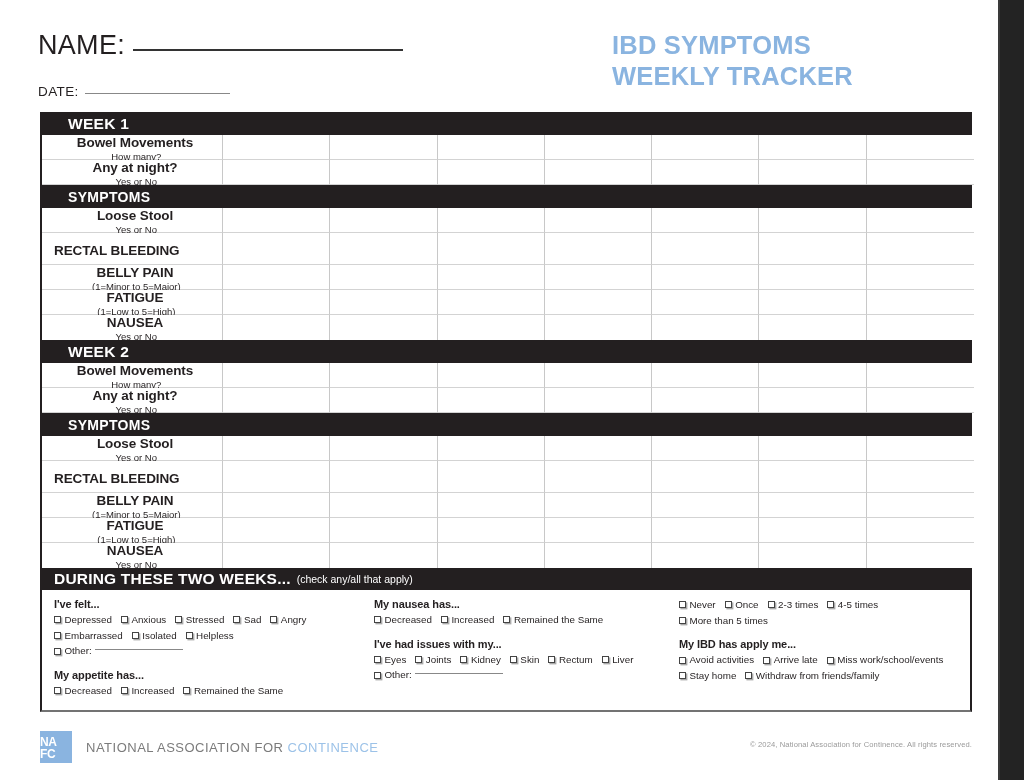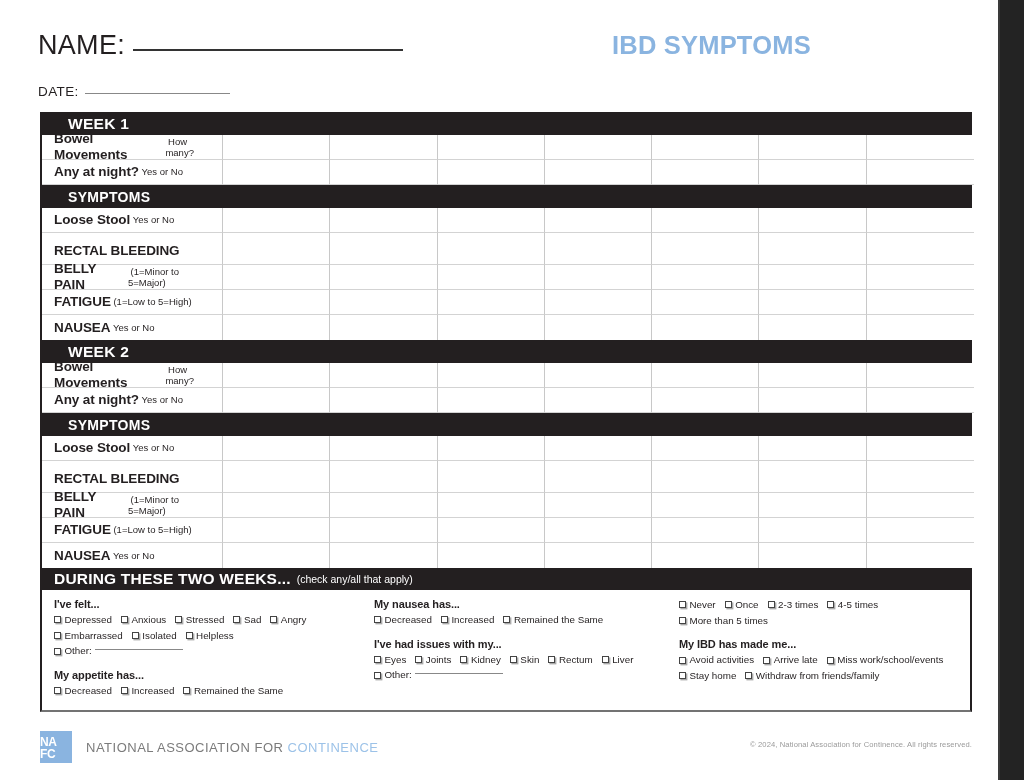--- a/index.html
+++ b/index.html
@@ -149,20 +149,21 @@
     background: #fff;
   }
   .cell-label {
     display: flex;
     align-items: center;
     padding-left: 12px;
     padding-right: 6px;
     border-right: 1px solid #c8c8c8;
     border-bottom: 1px solid #d3d3d3;
     background: #fff;
+    flex-direction: column;
   }
   .cell-label .lbl-main {
     font-size: 13.5px;
     font-weight: bold;
     color: #231f20;
     letter-spacing: -0.1px;
     line-height: 1.15;
   }
   .cell-label .lbl-sub {
     font-size: 9.5px;
@@ -336,20 +337,21 @@
         <span class="name-blank"></span>
       </div>
 
       <div class="date-row">
         <span class="date-label">DATE:</span>
         <span class="date-blank"></span>
       </div>
 
       <div class="title">
         <span class="ln">IBD SYMPTOMS</span>
+        <span class="ln">WEEKLY TRACKER</span>
       </div>
 
     </div>
 
     <div class="tracker" id="tracker">
         <div class="trow band">
           <div class="c0 blabel">WEEK 1</div>
           <div class="cd day"></div>
           <div class="cd day"></div>
           <div class="cd day"></div>
@@ -709,21 +711,21 @@
                   <span class="ckbox"></span>
                   <span>4-5 times</span>
                 </label>
                 <label class="opt">
                   <span class="ckbox"></span>
                   <span>More than 5 times</span>
                 </label>
               </div>
             </div>
             <div class="grp">
-              <div class="grp-title">My IBD has made me...</div>
+              <div class="grp-title">My IBD has apply me...</div>
               <div class="opts">
                 <label class="opt">
                   <span class="ckbox"></span>
                   <span>Avoid activities</span>
                 </label>
                 <label class="opt">
                   <span class="ckbox"></span>
                   <span>Arrive late</span>
                 </label>
                 <label class="opt">

